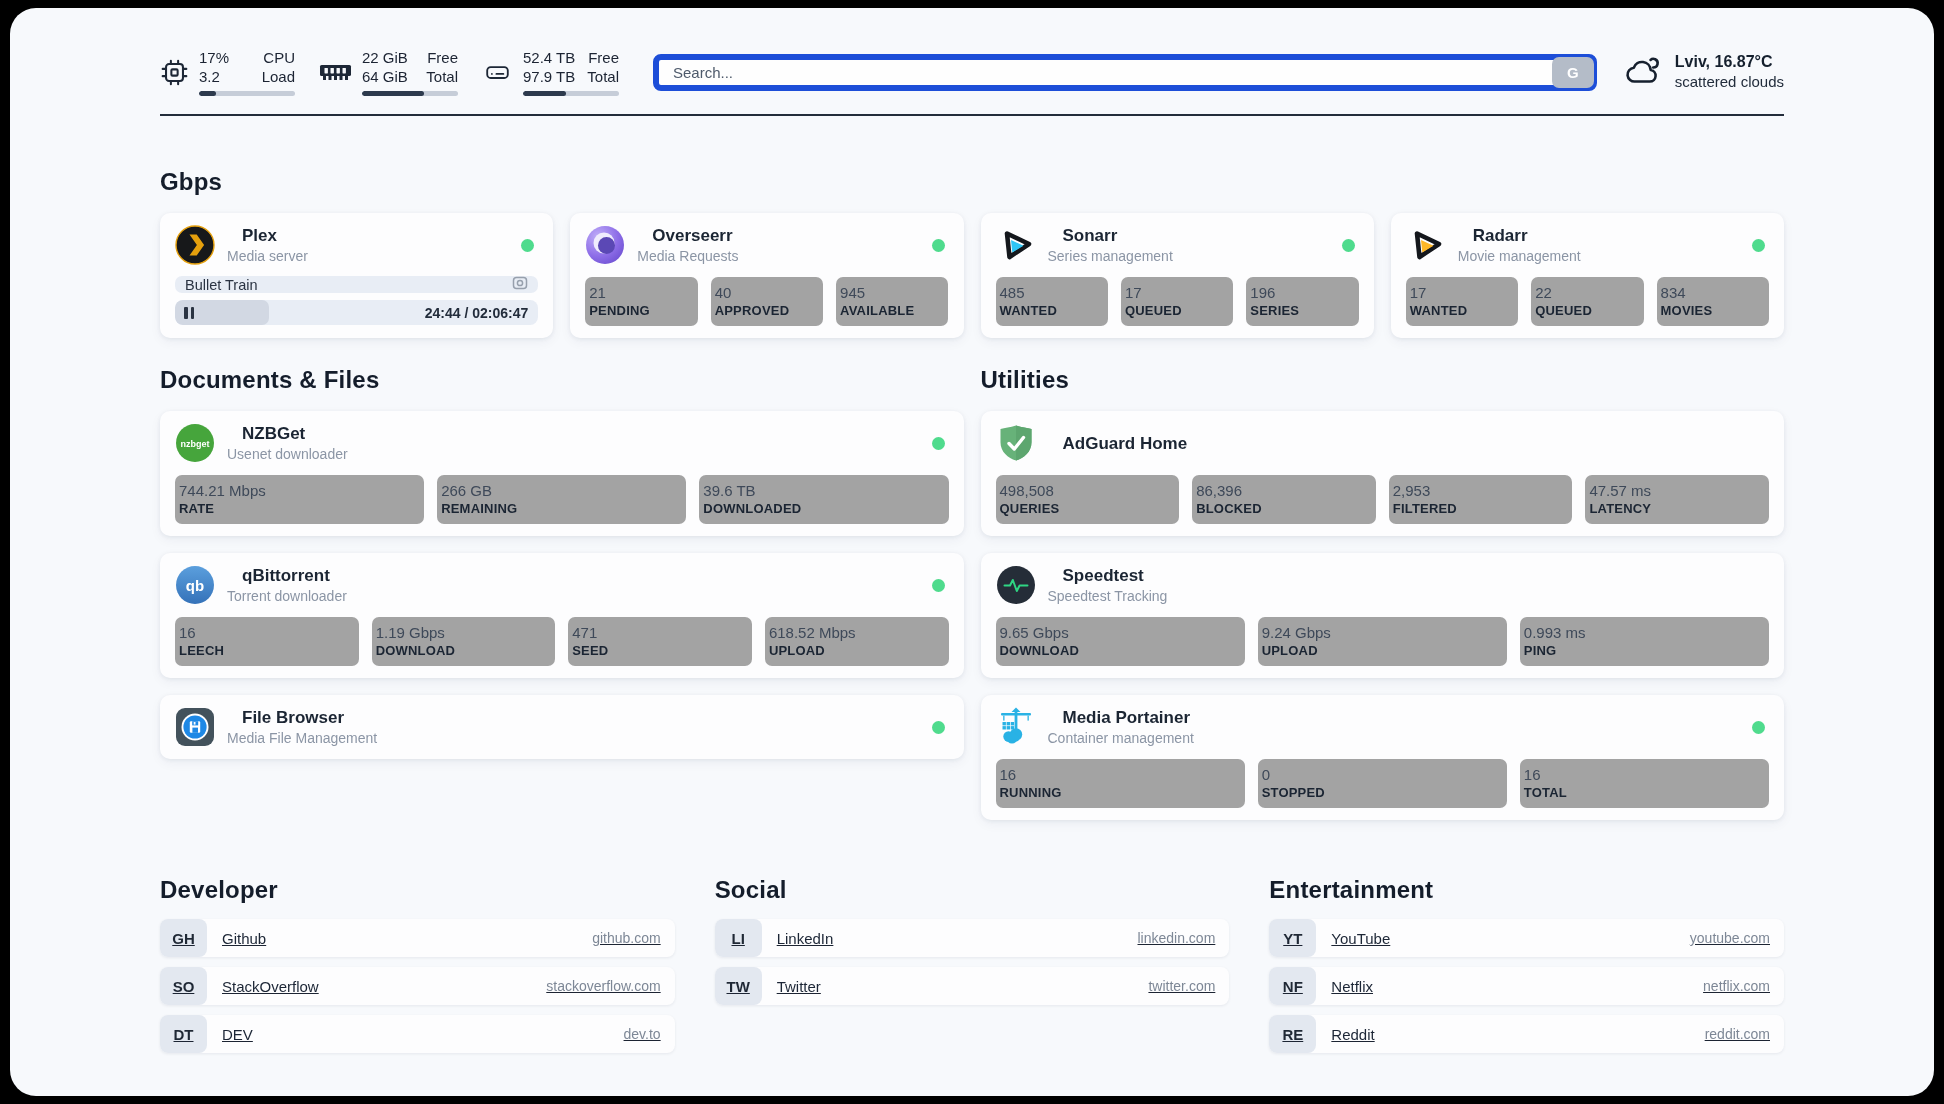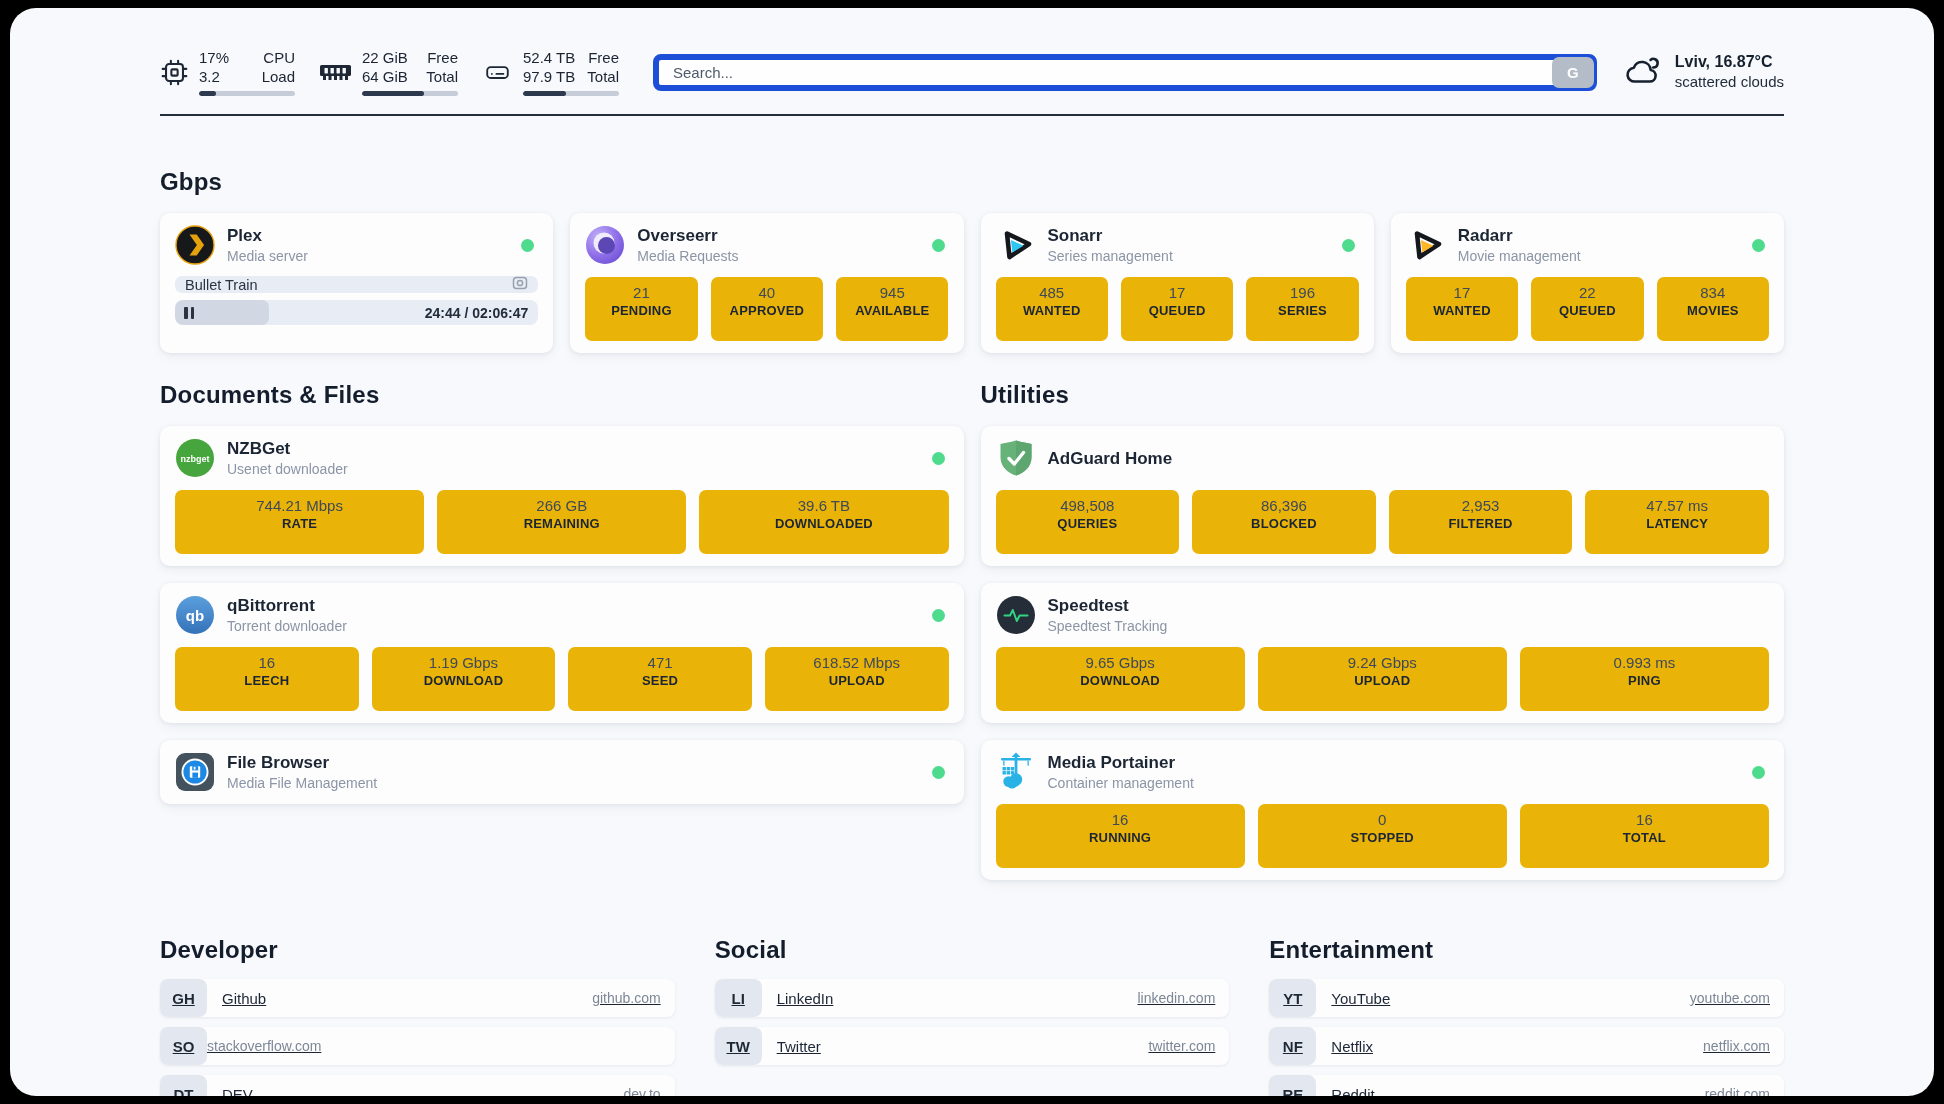--- a/index.html
+++ b/index.html
@@ -58,30 +58,30 @@
   .cards-4 { display: grid; grid-template-columns: repeat(4, 1fr); gap: 17px; margin-top: 17px; }
 
   .card {
     background: #fdfdfe; border-radius: 10px;
     box-shadow: 0 1px 4px rgba(25,39,70,.07), 0 4px 12px rgba(25,39,70,.05);
     padding: 12px 15px;
   }
   .app-header { display: flex; align-items: center; gap: 12px; }
   .app-icon { width: 40px; height: 40px; flex: 0 0 auto; display:flex; align-items:center; justify-content:center; }
   .app-names { flex: 1; min-width: 0; }
-  .app-name { font-size: 17px; font-weight: 600; color:#1b2533; line-height: 21px; }
+  .app-name { font-size: 17px; font-weight: 600; color:#1b2533; line-height: 21px; margin-left: 15px; }
   .app-sub  { font-size: 14px; color:#8b95a5; line-height: 18px; margin-top: 1px; }
   .status-dot { width: 13px; height: 13px; border-radius: 50%; background: #4fdb8d; flex: 0 0 auto; margin-right: 4px; }
 
   .stat-pills { display: grid; gap: 13px; margin-top: 12px; }
   .pills-3 { grid-template-columns: repeat(3, 1fr); }
   .pills-4 { grid-template-columns: repeat(4, 1fr); }
   .pill {
-    background: #eab308; border-radius: 7px;
-    text-align: center; padding: 6px 4px 22px;
+    background: #a3a3a3; border-radius: 7px;
+    text-align: left; padding: 6px 4px 7px;
   }
   .pill-value { font-size: 15px; color:#3e4959; line-height: 19px; }
   .pill-label { font-size: 13px; font-weight: 700; color:#1b2533; line-height: 17px; letter-spacing: .2px; }
 
   
   .player-row1 {
     margin-top: 11px; height: 17px; background: #e8edf5; border-radius: 7px;
     display: flex; align-items: center; padding: 0 10px; gap: 8px;
   }
   .player-title { flex: 1; font-size: 14.5px; color:#2a3342; }
@@ -565,20 +565,21 @@
       <div>
         <div class="section-title">Developer</div>
         <div class="link-rows">
           <div class="link-row">
             <span class="link-tag">GH</span>
             <span class="link-name">Github</span>
             <span class="link-url">github.com</span>
           </div>
           <div class="link-row">
             <span class="link-tag">SO</span>
+            <span class="link-name">StackOverflow</span>
             <span class="link-url">stackoverflow.com</span>
           </div>
           <div class="link-row">
             <span class="link-tag">DT</span>
             <span class="link-name">DEV</span>
             <span class="link-url">dev.to</span>
           </div>
         </div>
       </div>
 

